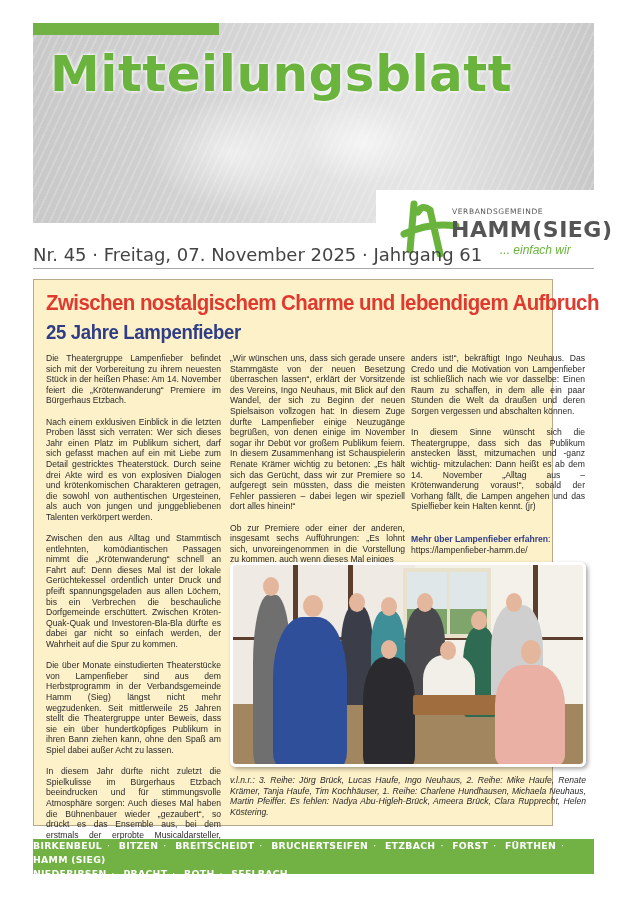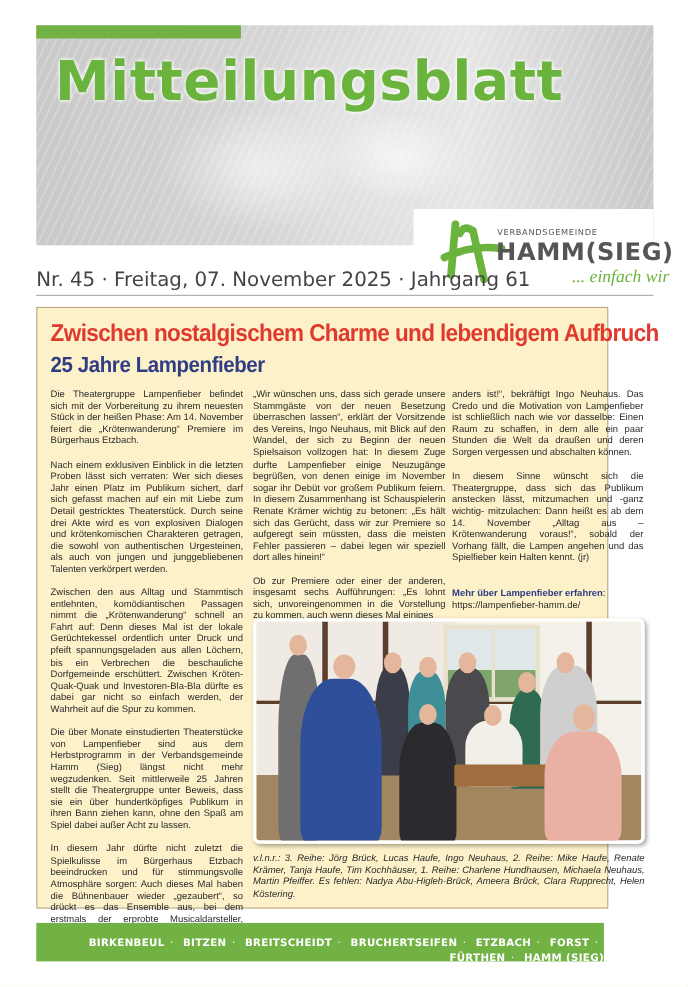--- a/index.html
+++ b/index.html
@@ -21,21 +21,21 @@
     position: absolute; left: 50px; top: 45px; font-family: "DejaVu Sans", sans-serif;
     font-weight: bold; font-size: 50px; letter-spacing: 0.5px; color: #6ab43e;
     text-shadow: 0 0 4px #fff, 0 0 3px #fff;
   }
   .logo-box { position: absolute; left: 376px; top: 190px; width: 218px; height: 80px; background: #ffffff; }
   .logo-mark { position: absolute; left: 400px; top: 200px; width: 60px; height: 58px; }
   .logo-sub { position: absolute; left: 452px; top: 207px; font-family: "DejaVu Sans", sans-serif; font-size: 7.5px; letter-spacing: 0.6px; color: #555; }
   .logo-name { position: absolute; left: 451px; top: 217px; font-family: "DejaVu Sans", sans-serif; font-size: 22px; color: #555; letter-spacing: 0.5px; }
   .logo-name .b { font-weight: bold; }
   .logo-name .l { font-weight: bold; }
-  .logo-tag { position: absolute; left: 520px; top: 243px; font-family: Liberation Serif, serif; font-style: italic; font-size: 16px; color: #6ab43e; }
+  .logo-tag { position: absolute; left: 500px; top: 243px; font-family: Liberation Sans, sans-serif; font-style: italic; font-size: 12px; color: #6ab43e; }
 
   .issue-line { position: absolute; left: 33px; top: 244px; font-family: "DejaVu Sans", sans-serif; font-size: 18px; color: #444; }
   .rule { position: absolute; left: 33px; top: 268px; width: 561px; height: 1px; background: #a8a8a8; }
 
   
   .article {
     position: absolute; left: 33px; top: 279px; width: 520px; height: 547px;
     background: #fdf1c9; border: 1px solid #b9a98a;
   }
   .headline { position: absolute; left: 12px; top: 10px; font-family: "Liberation Sans", sans-serif; font-weight: bold; font-size: 22px; color: #e03a2f; letter-spacing: -0.6px; transform: scaleX(0.93); transform-origin: left top; white-space: nowrap; }
@@ -62,21 +62,21 @@
   .photo .beam { position: absolute; background: #5b3e2c; }
   .photo .window { position: absolute; left: 170px; top: 3px; width: 88px; height: 70px; background: linear-gradient(180deg, #dfe7e9 0 60%, #7fa46c 60% 100%); border: 4px solid #e8e2cc; }
   .photo .window:after { content: ""; position: absolute; left: 40px; top: 0; width: 3px; height: 100%; background: #e8e2cc; }
   .photo .table { position: absolute; left: 180px; top: 130px; width: 115px; height: 20px; background: #a06d3e; border-radius: 2px; }
   .photo .person { position: absolute; border-radius: 40% 40% 10% 10%; }
   .photo .head { position: absolute; width: 16px; height: 19px; border-radius: 50%; background: #e4b79c; }
 
   .caption { position: absolute; left: 196px; top: 495px; width: 356px; font-size: 8.6px; line-height: 10.6px; font-style: italic; color: #2a2a2a; text-align: justify; }
 
   
-  .footer { position: absolute; left: 33px; top: 839px; width: 516px; height: 35px; background: #72b244; color: #ffffff; font-family: "DejaVu Sans", sans-serif; font-weight: bold; font-size: 9.3px; text-align: right; line-height: 14px; padding-top: 12px; letter-spacing: 0.3px; }
+  .footer { position: absolute; left: 33px; top: 839px; width: 561px; height: 35px; background: #72b244; color: #ffffff; font-family: "DejaVu Sans", sans-serif; font-weight: bold; font-size: 9.3px; text-align: left; line-height: 14px; padding-top: 0; letter-spacing: 0.3px; }
   .footer .sep { margin: 0 5px; font-weight: normal; }
 </style>
 </head>
 <body>
 
 <div class="banner"></div>
 <div class="banner-accent"></div>
 <div class="title">Mitteilungsblatt</div>
 
 <div class="logo-box"></div>

